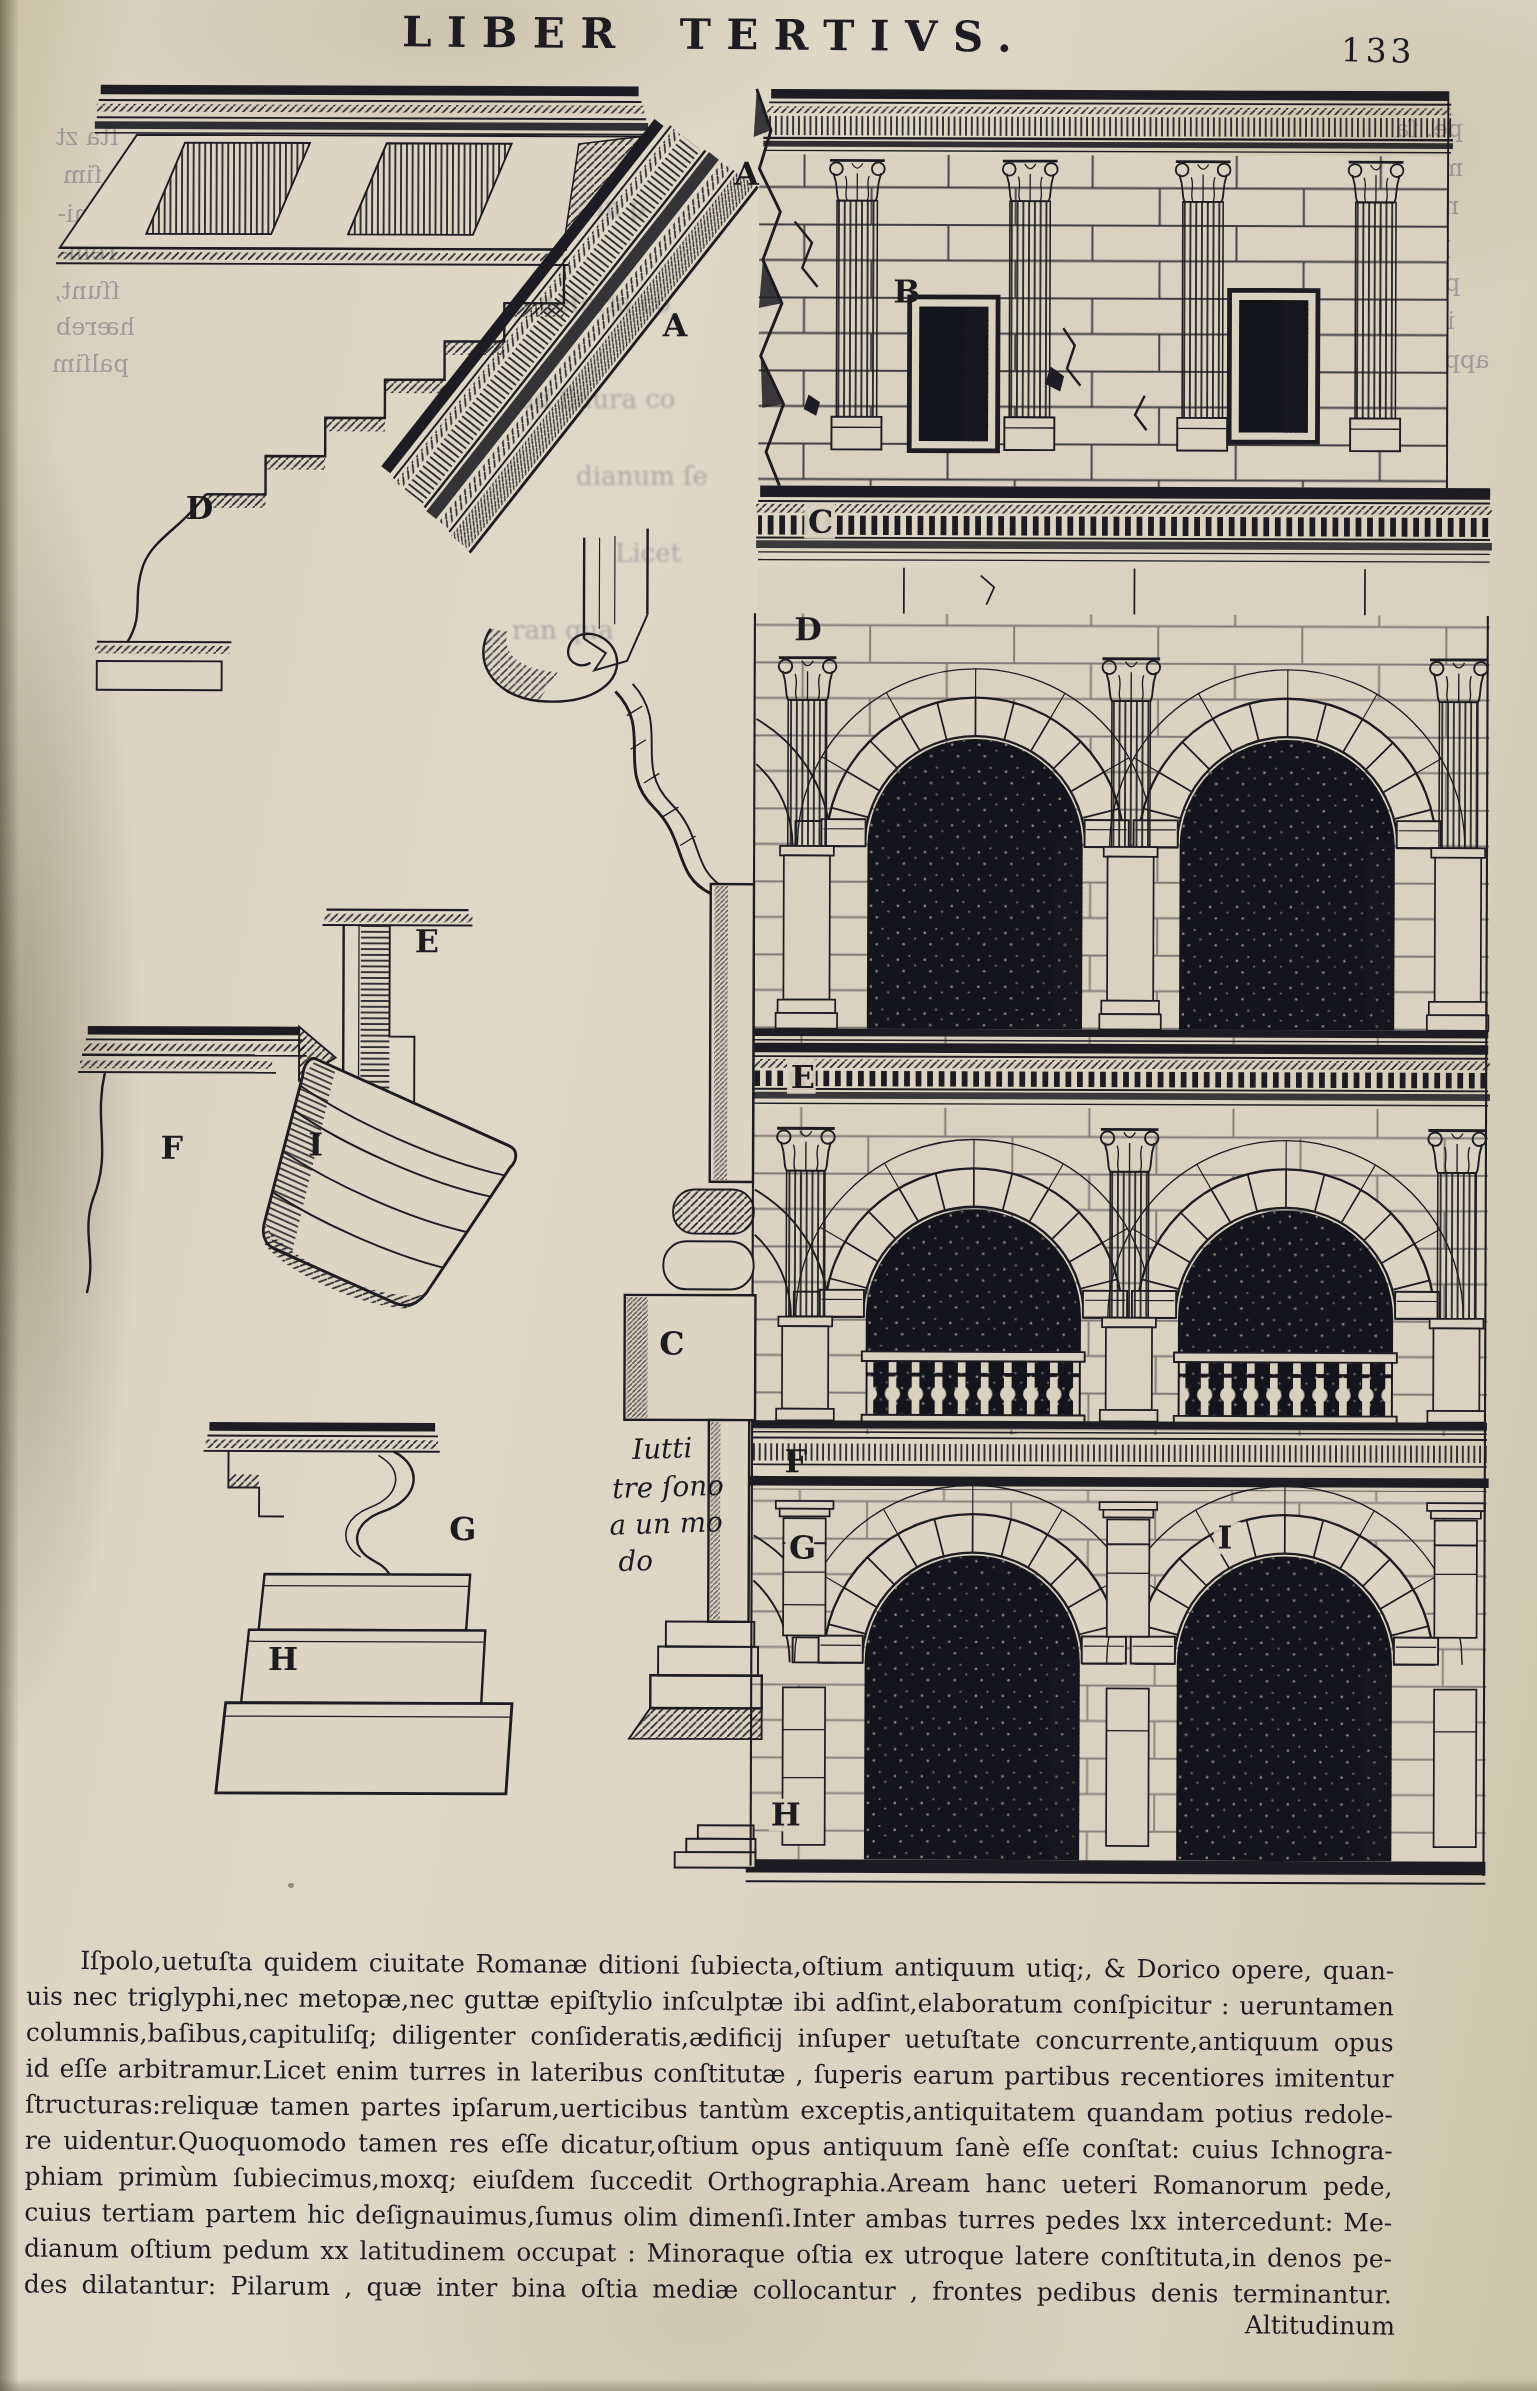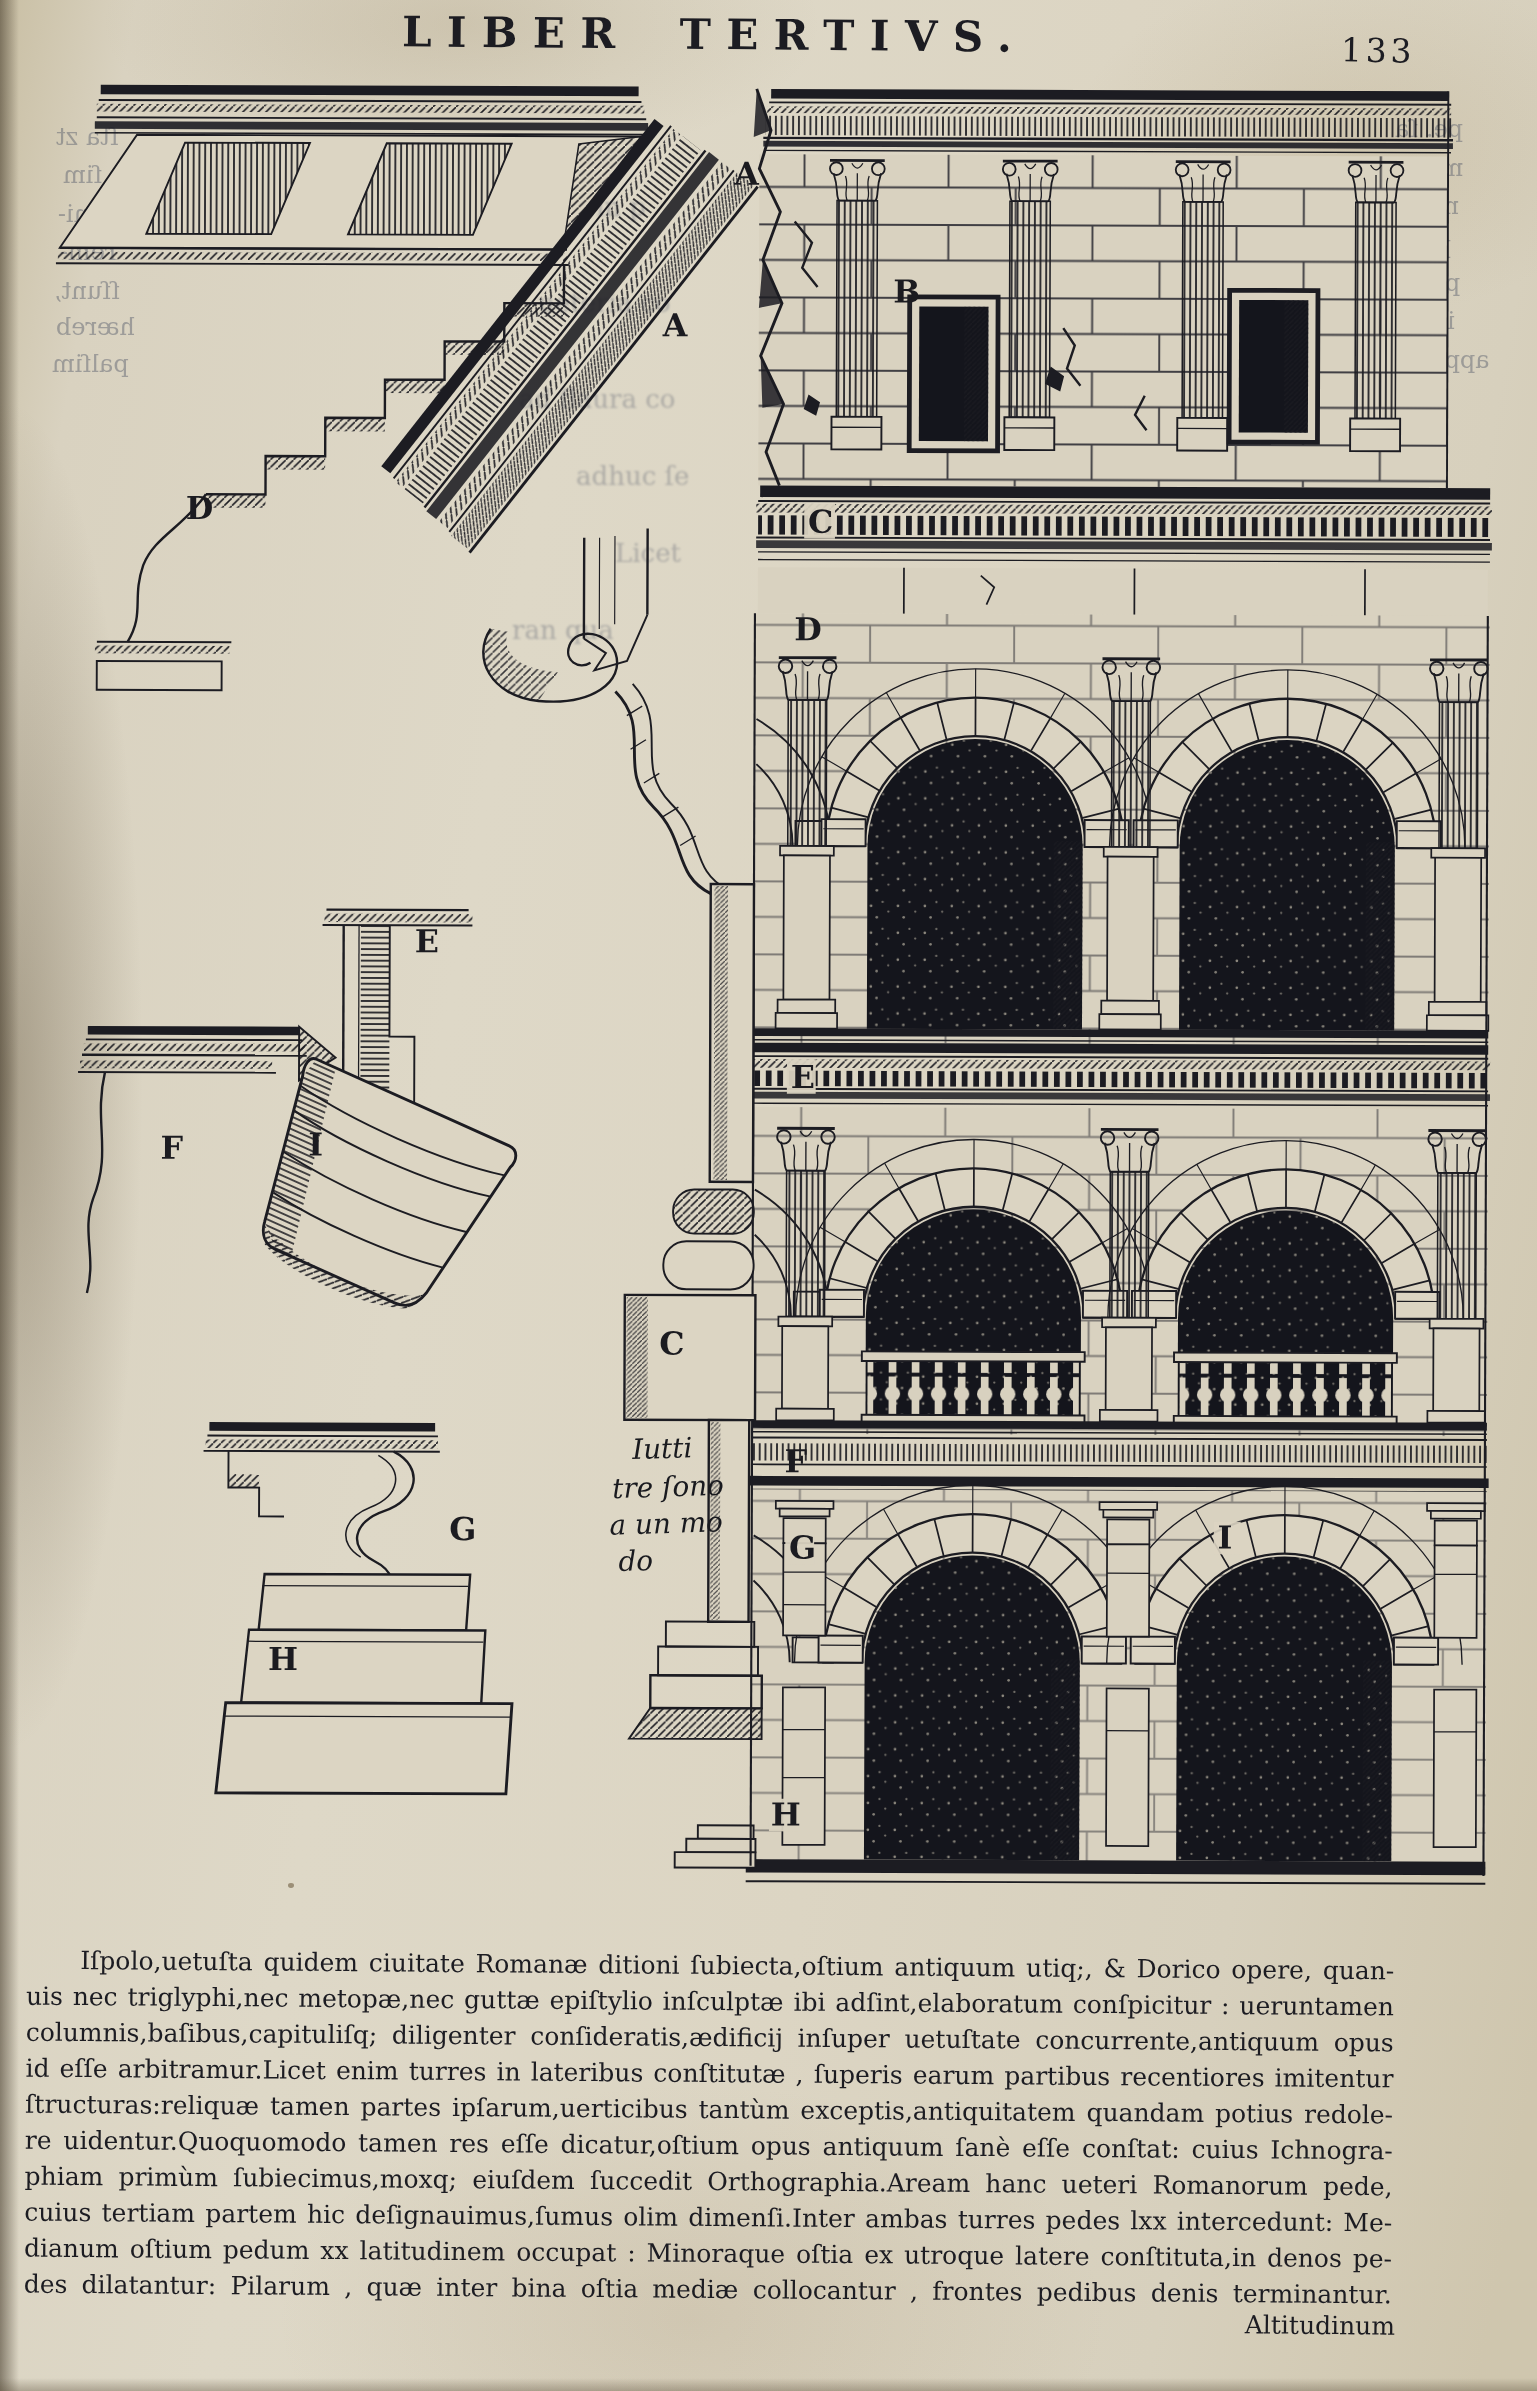--- a/index.html
+++ b/index.html
@@ -55,21 +55,21 @@
   <div class="ghost" style="left:1403px;top:154px">mo q</div>
   <div class="ghost" style="left:1401px;top:192px">me c</div>
   <div class="ghost" style="left:1406px;top:231px">ped</div>
   <div class="ghost" style="left:1401px;top:269px">pede</div>
   <div class="ghost" style="left:1399px;top:307px">inſta</div>
   <div class="ghost" style="left:1391px;top:346px">appellat</div>
 
   <div class="ghostc" style="left:596px;top:192px">in p</div>
   <div class="ghostc" style="left:538px;top:288px">ueteria co</div>
   <div class="ghostc" style="left:519px;top:384px">ad flaura co</div>
-  <div class="ghostc" style="left:576px;top:461px">adhuc ſe</div>
+  <div class="ghostc" style="left:576px;top:461px">dianum ſe</div>
   <div class="ghostc" style="left:615px;top:538px">Licet</div>
   <div class="ghostc" style="left:512px;top:615px">ran qua</div>
 
   <div class="speck" style="left:1080px;top:1342px;width:6.7px;height:5.8px"></div>
   <div class="speck" style="left:1431px;top:807px;width:4.8px;height:4.8px"></div>
   <div class="speck" style="left:288px;top:1883px;width:5.8px;height:4.8px"></div>
 
   <svg class="plate" width="1460" height="1845" viewBox="0 0 1520 1920">
     <defs>
       <pattern id="pv" width="6" height="10" patternUnits="userSpaceOnUse">

